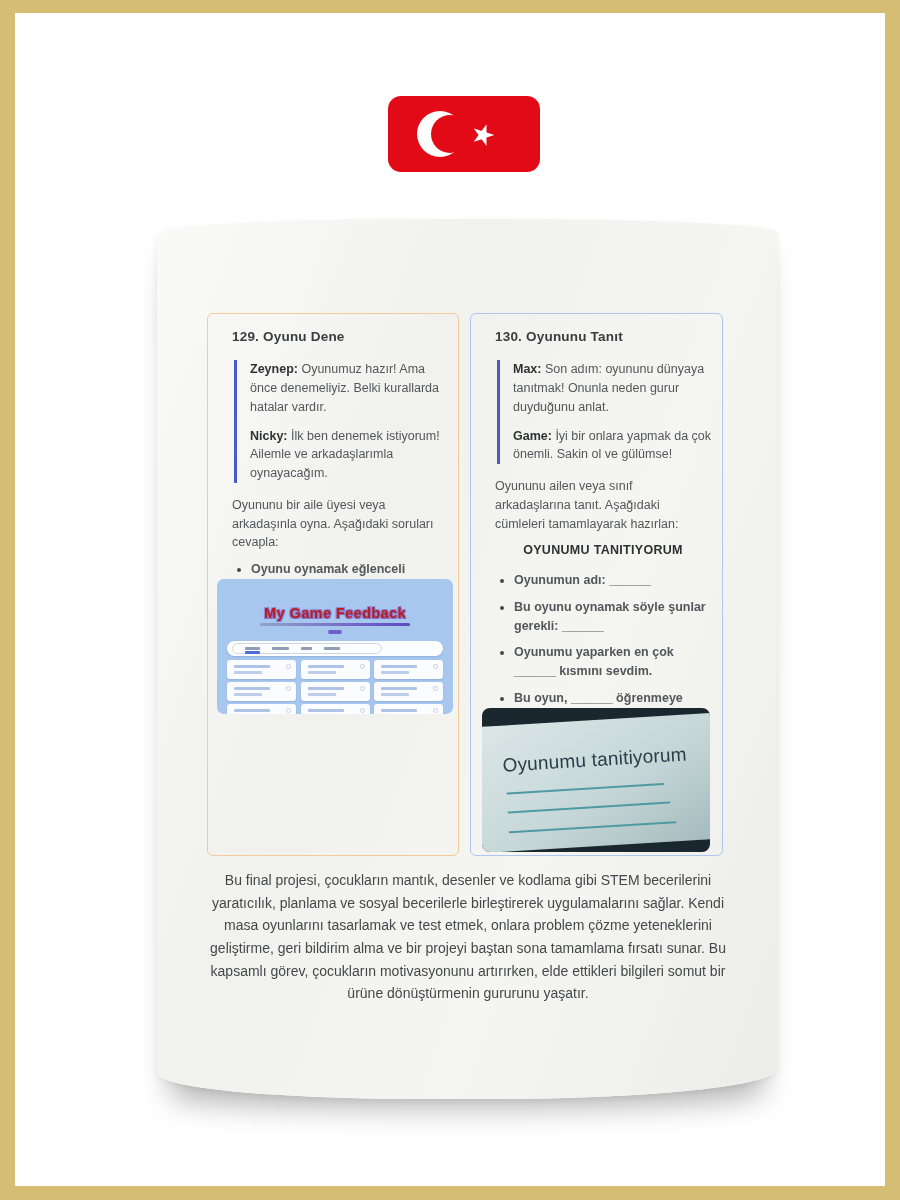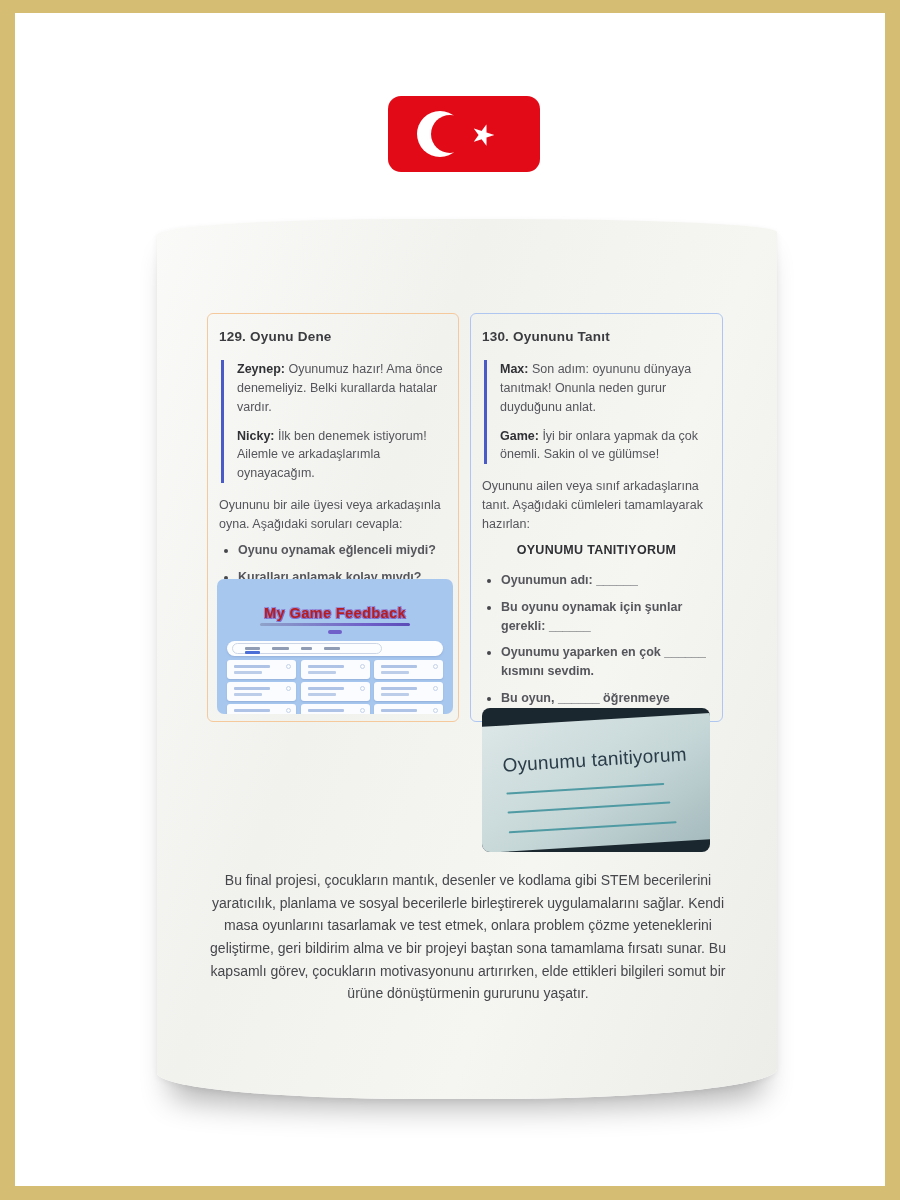--- a/index.html
+++ b/index.html
@@ -19,22 +19,22 @@
           color:#ffffff; font-size:28px; line-height:34px; text-align:center;
           transform:rotate(18deg); }
 
   
   .paper { position:absolute; left:142px; top:206px; width:620px; height:880px;
            background:linear-gradient(110deg,#fafaf8 0%, #f1f1ee 35%, #f5f5f2 65%, #ecece9 100%);
            border-radius:40% 44% 46% 42% / 16px 13px 30px 26px;
            box-shadow:0 22px 30px -14px rgba(0,0,0,0.30), 0 2px 6px rgba(0,0,0,0.06); }
 
   
-  .abox { position:absolute; top:94px; width:252px; height:409px; border-radius:6px;
-          padding:13px 11px 0 11px; font-size:12.5px; color:#55565b; line-height:1.5; }
+  .abox { position:absolute; top:94px; width:252px; height:543px; border-radius:6px;
+          padding:13px 11px 0 24px; font-size:12.5px; color:#55565b; line-height:1.5; }
   .abox.left  { left:50px;  border:1px solid #F6C99C; }
   .abox.right { left:313px; width:253px; border:1px solid #AFC7F0; }
   .abox h2 { font-size:13.5px; font-weight:bold; color:#3b3c3f; margin-bottom:13px; letter-spacing:0.2px; }
   .quote { border-left:3px solid #4A5BC8; padding-left:13px; margin-left:2px; margin-bottom:13px; }
   .quote p { margin-bottom:10px; }
   .quote p:last-child { margin-bottom:4px; }
   .speaker { font-weight:bold; color:#303134; }
   .instruction { margin-bottom:8px; color:#55565b; }
   .blist { list-style:none; }
   .blist li { display:flex; margin-bottom:8px;font-weight:bold; }
@@ -186,21 +186,21 @@
       </div>
       <p class="instruction">Oyununu ailen veya sınıf arkadaşlarına tanıt. Aşağıdaki cümleleri tamamlayarak hazırlan:</p>
       <div class="subhead">OYUNUMU TANITIYORUM</div>
       <ul class="blist">
         <li>
             <span class="dot"></span>
             <span>Oyunumun adı: ______</span>
           </li>
         <li>
             <span class="dot"></span>
-            <span>Bu oyunu oynamak için şunlar gerekli: ______</span>
+            <span>Bu oyunu oynamak söyle şunlar gerekli: ______</span>
           </li>
         <li>
             <span class="dot"></span>
             <span>Oyunumu yaparken en çok ______ kısmını sevdim.</span>
           </li>
         <li>
             <span class="dot"></span>
             <span>Bu oyun, ______ öğrenmeye yardımcı oluyor.</span>
           </li>
         <li>

